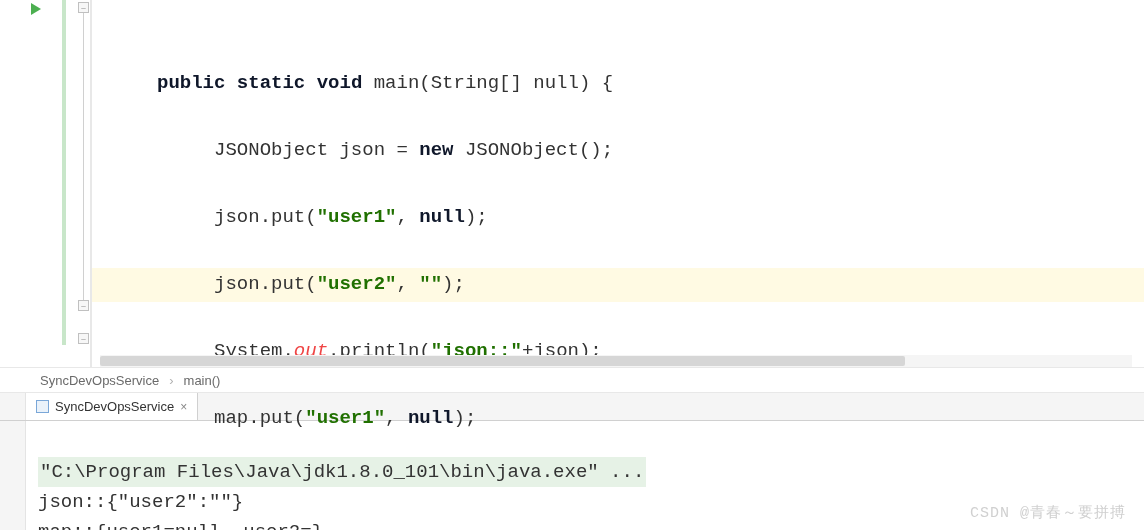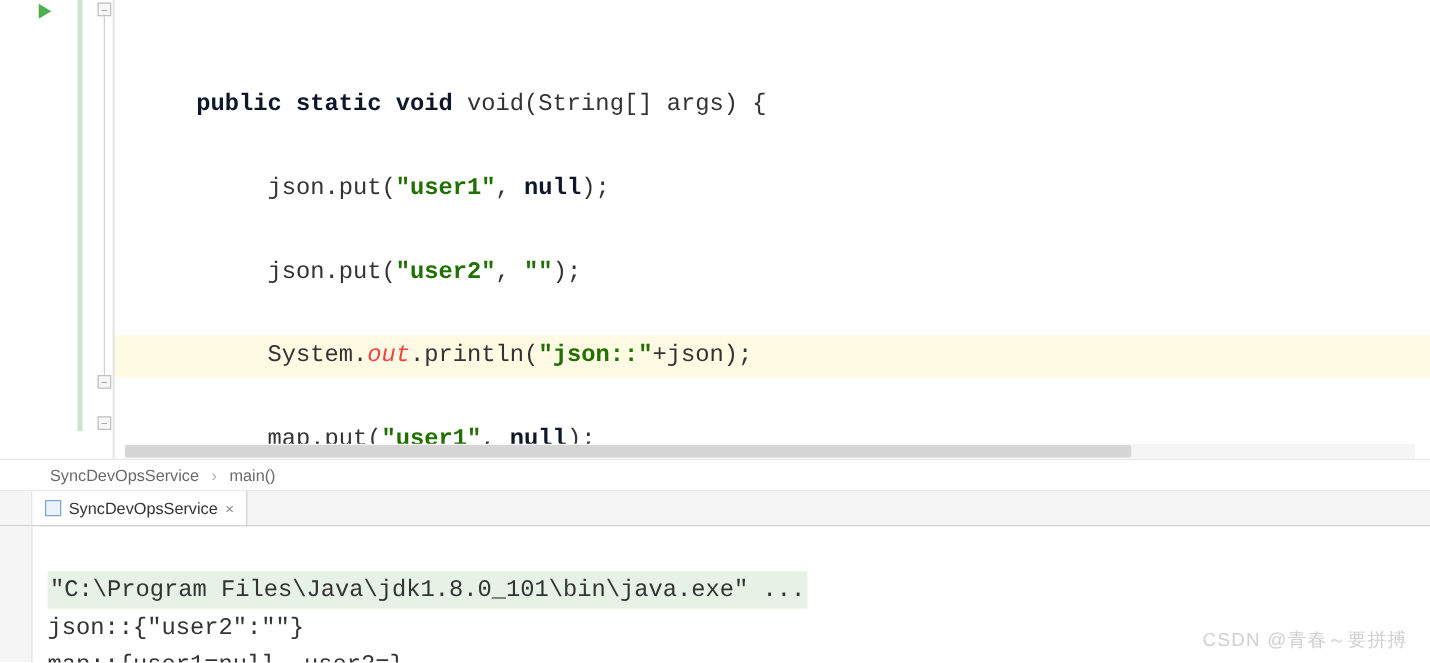--- a/index.html
+++ b/index.html
@@ -167,20 +167,21 @@
     padding: 0 2px;
   }
   .watermark {
     position: absolute;
     right: 18px;
     bottom: 8px;
     color: #d0d0d0;
     font-size: 15px;
     letter-spacing: 1px;
     pointer-events: none;
+    font-family: Liberation Mono, monospace;
   }
 </style>
 </head>
 <body>
 
 <div class="editor-area">
   <div class="gutter">
     <div class="change-bar"></div>
     <div class="run-gutter">
       <svg width="12" height="12" viewBox="0 0 12 12">
@@ -189,21 +190,22 @@
     </div>
     <div class="fold-bar">
       <div class="fold-handle" style="top:2px">–</div>
       <div class="fold-line" style="top:13px;height:290px"></div>
       <div class="fold-handle" style="top:300px">–</div>
       <div class="fold-handle" style="top:333px">–</div>
     </div>
   </div>
   <div class="code">
     <div class="hl-line" style="top:268px"></div>
-<div class="code-line"><span>     </span><span class="kw">public</span> <span class="kw">static</span> <span class="kw">void</span><span> void(String[] args) {</span></div>
+<div class="code-line"><span>     </span><span class="kw">public</span> <span class="kw">static</span> <span class="kw">void</span><span> main(String[] null) {</span></div>
+<div class="code-line"><span>          </span><span>JSONObject json = </span><span class="kw">new</span><span> JSONObject();</span></div>
 <div class="code-line"><span>          </span><span>json.put(</span><span class="str">"user1"</span><span>, </span><span class="kw">null</span><span>);</span></div>
 <div class="code-line"><span>          </span><span>json.put(</span><span class="str">"user2"</span><span>, </span><span class="str">""</span><span>);</span></div>
 <div class="code-line"><span>          </span><span>System.</span><span class="stat">out</span><span>.println(</span><span class="str">"json::"</span><span>+json);</span></div>
 <div class="code-line"><span>          </span><span>map.put(</span><span class="str">"user1"</span><span>, </span><span class="kw">null</span><span>);</span></div>
 
 
 
 
   </div>
   <div class="scrollbar-h">

